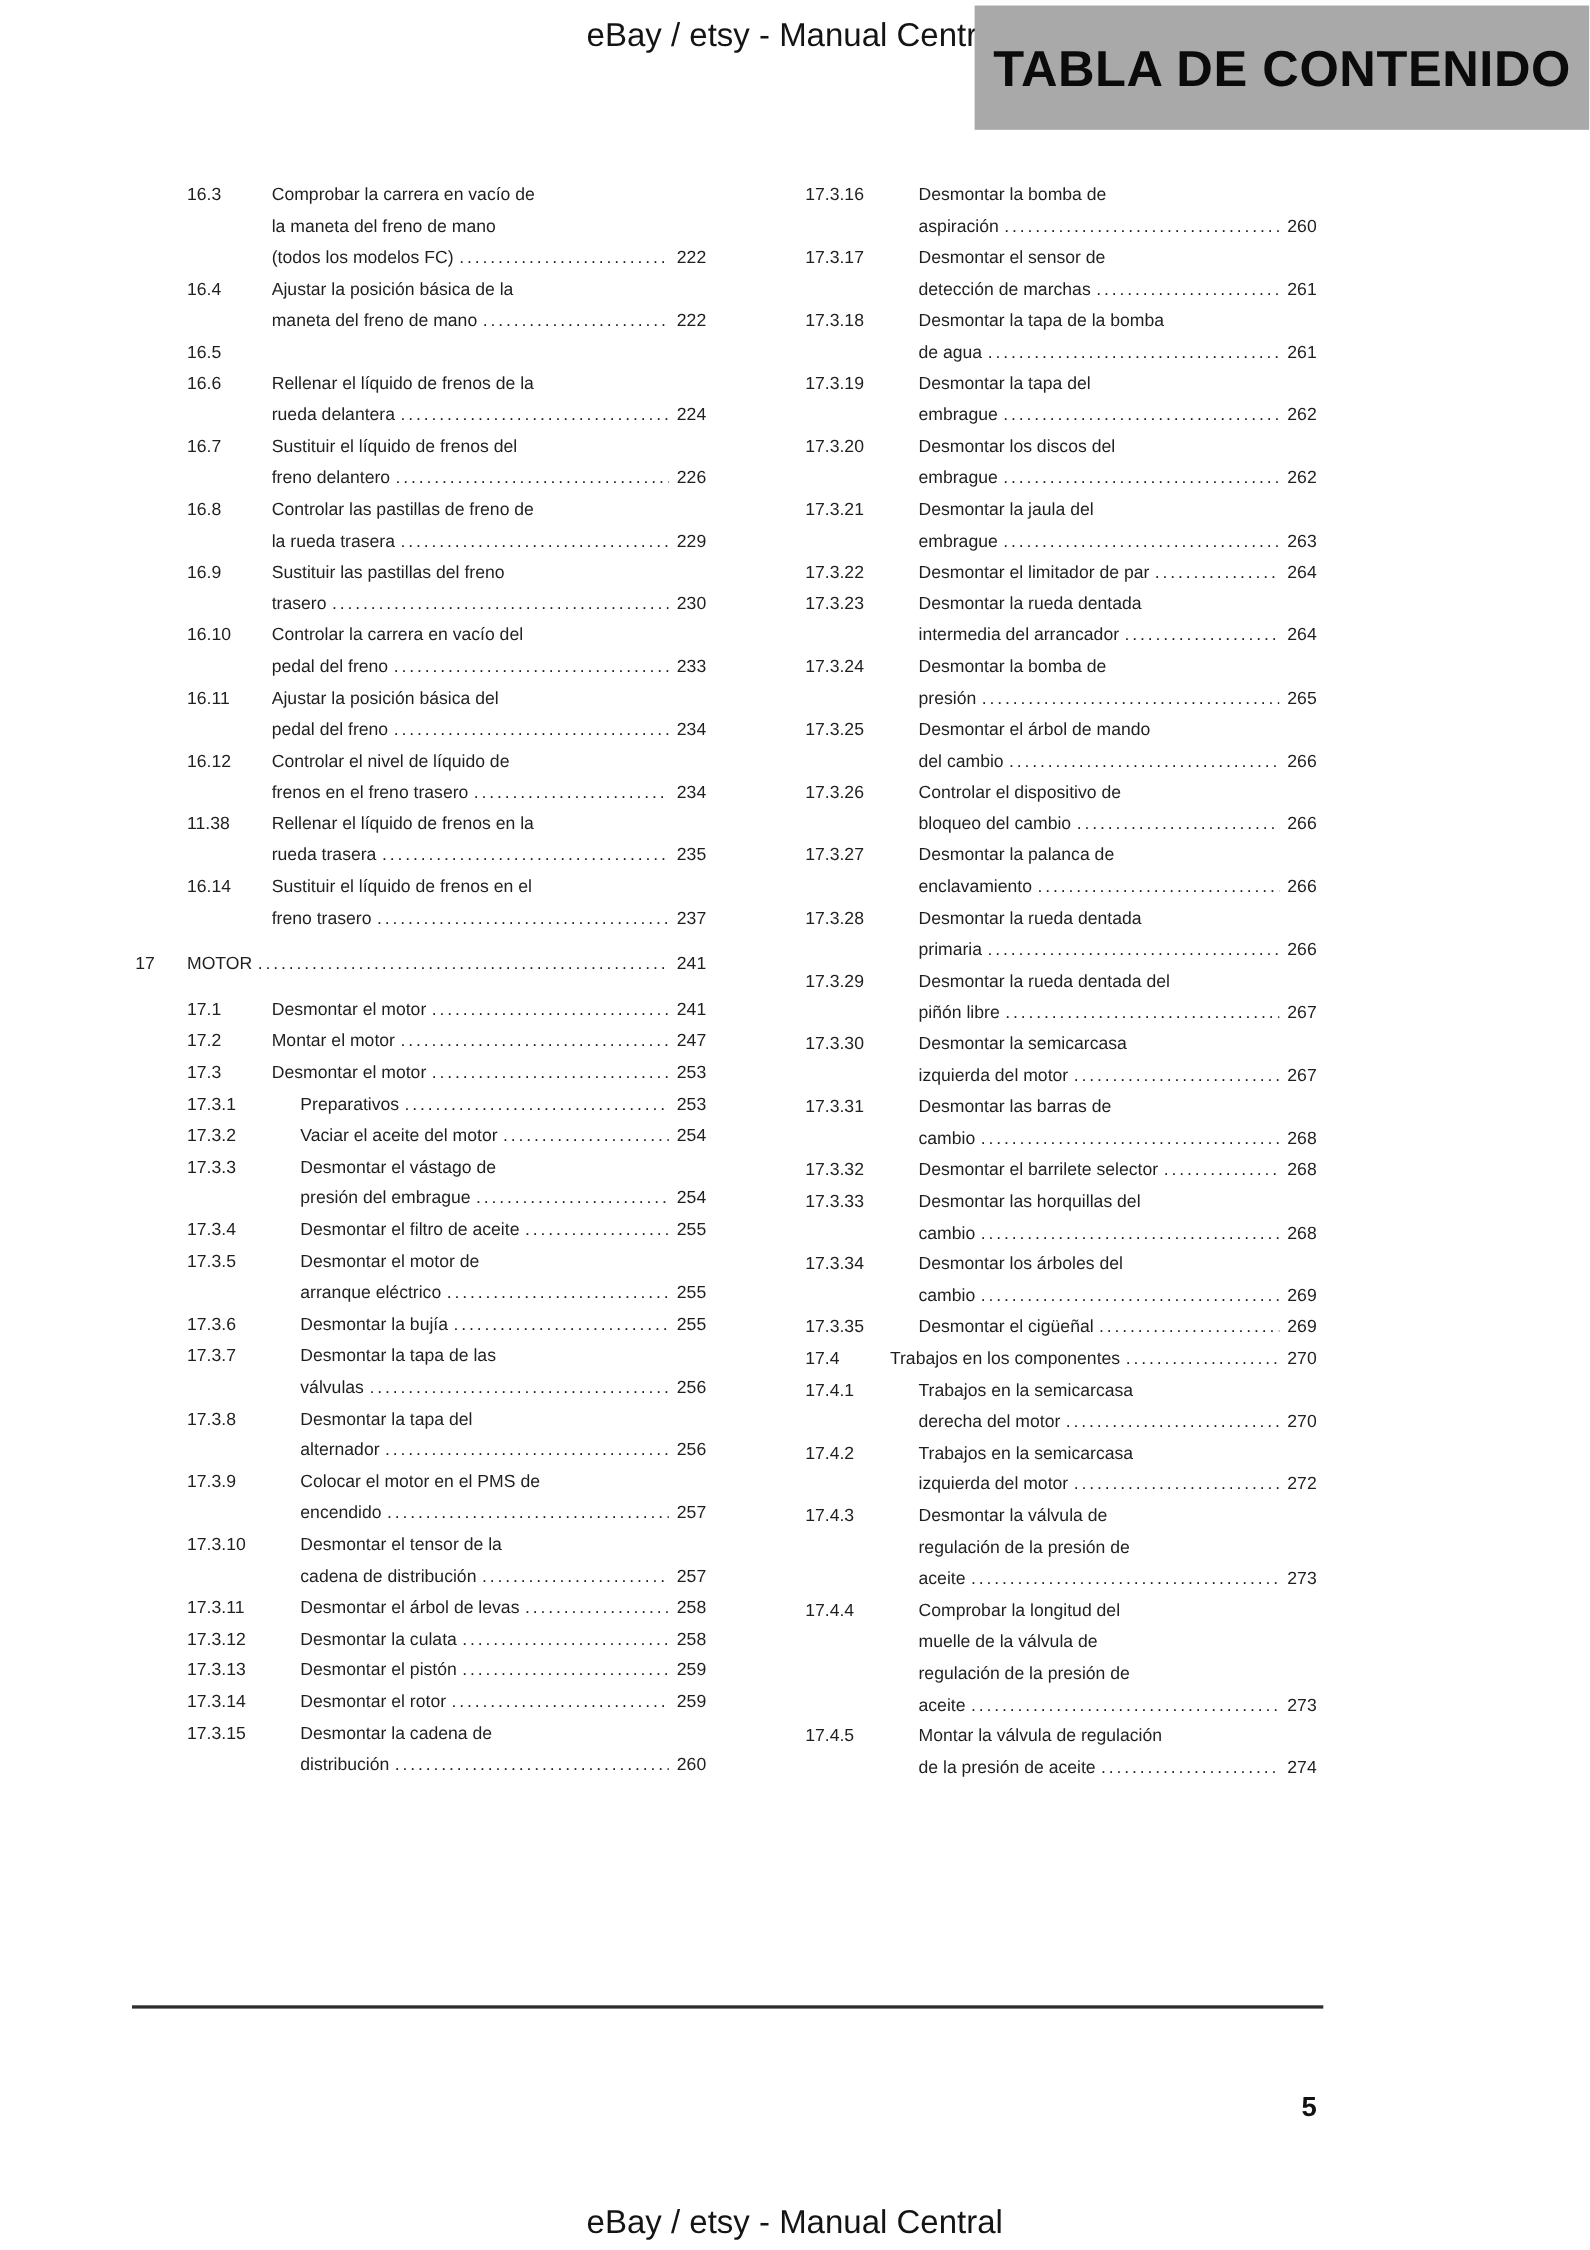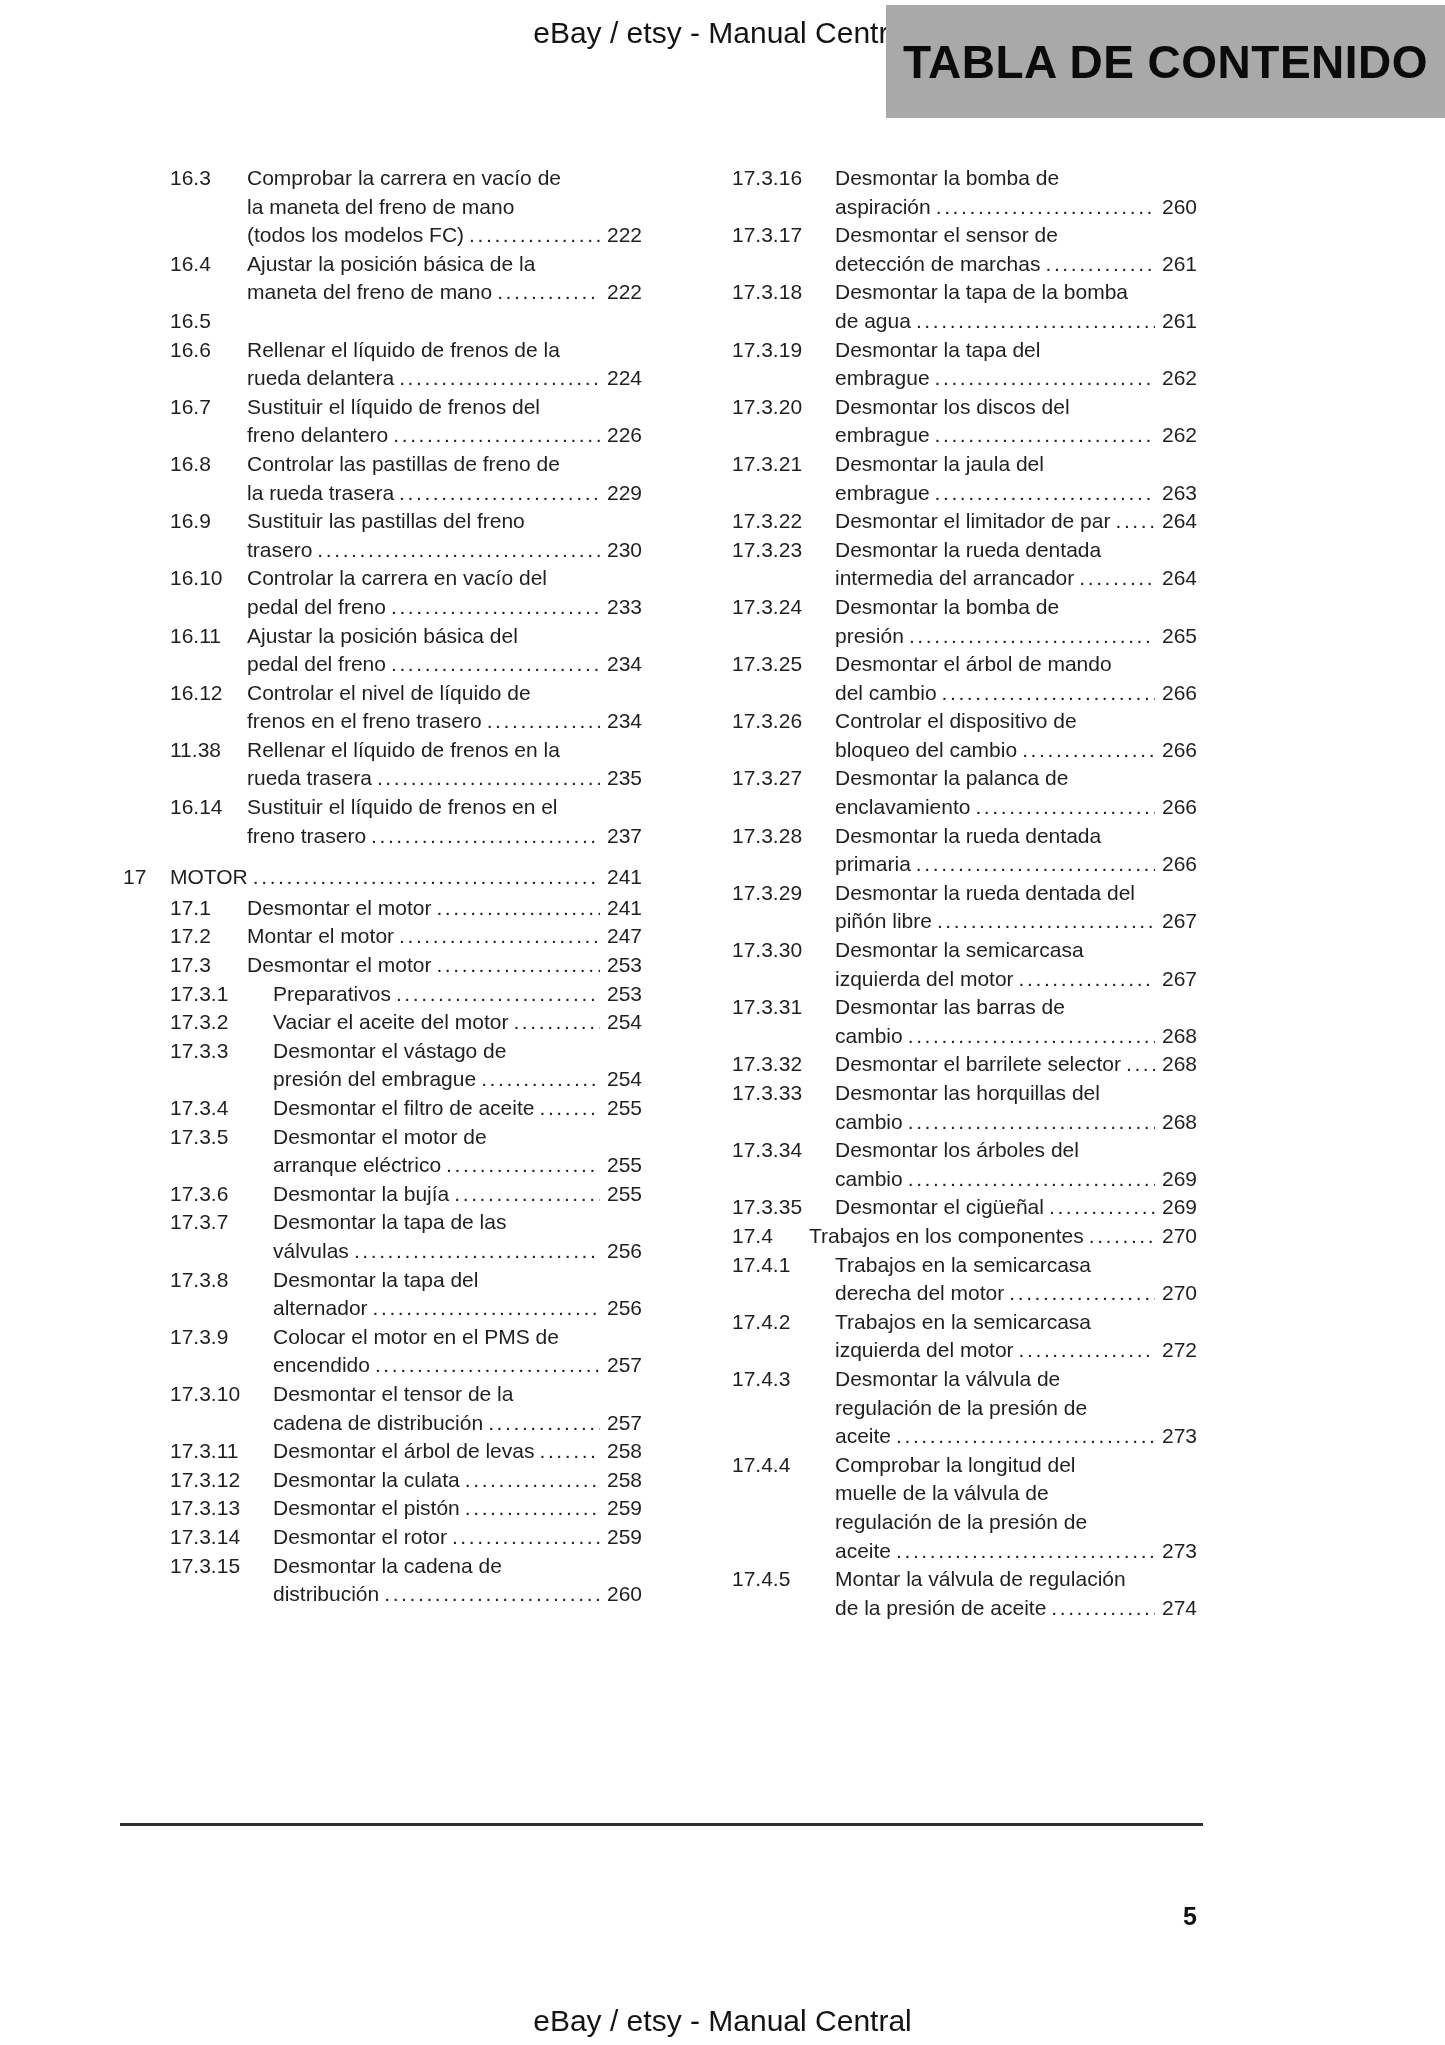--- a/index.html
+++ b/index.html
@@ -24,28 +24,28 @@
     display:flex; align-items:center; justify-content:center;
   }
   .banner-title {
     font-size:46px; font-weight:bold; color:#0b0b0b; letter-spacing:0.5px;
     white-space:nowrap;
   }
 
   
   .col {
     position:absolute; top:164px;
-    font-size:21px; line-height:28.6px; color:#1f1f1f;
+    font-size:16px; line-height:28.6px; color:#1f1f1f;
   }
   .col-left  { left:170px; width:472px; }
   .col-right { left:732px; width:465px; }
 
   .entry { display:flex; }
   .entry .num { flex:none; }
-  .level1 { margin:13px 0 2px -47px; }
+  .level1 { margin:13px 0 13px -47px; }
   .level1 .num { width:47px; }
   .level2 .num { width:77px; }
   .level3 .num { width:103px; }
   .entry .body { flex:1; min-width:0; }
   .line { display:block; }
   .line.final { display:flex; align-items:baseline; }
   .line.final .txt { flex:none; white-space:pre; }
   .dots {
     flex:1; overflow:hidden; white-space:nowrap;
     margin:0 7px 0 5px; letter-spacing:2.6px; color:#1f1f1f;

